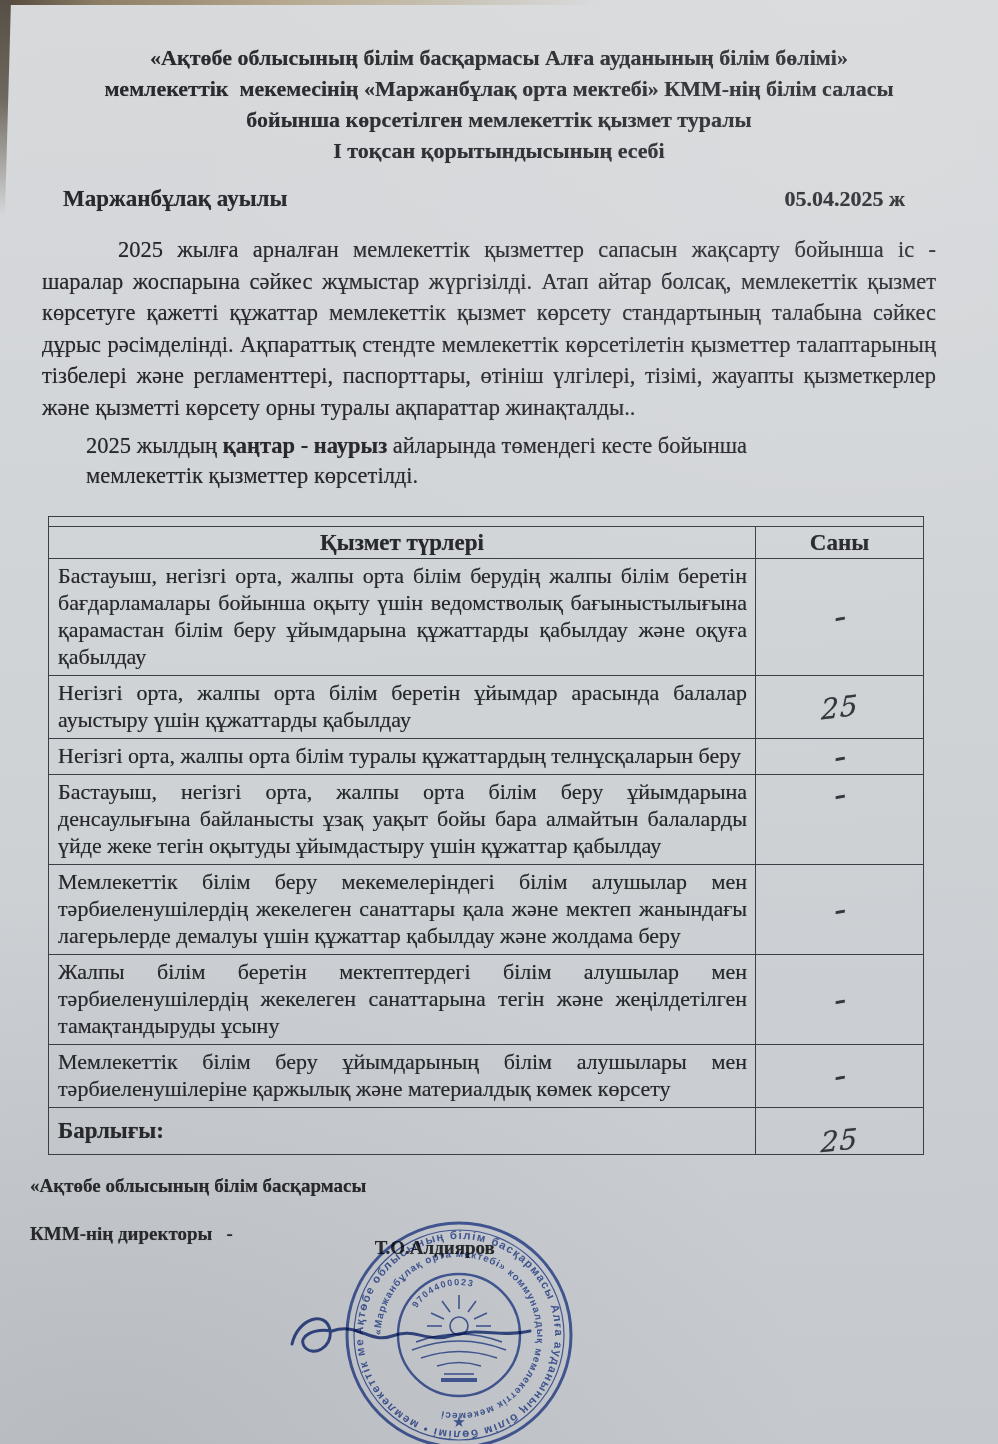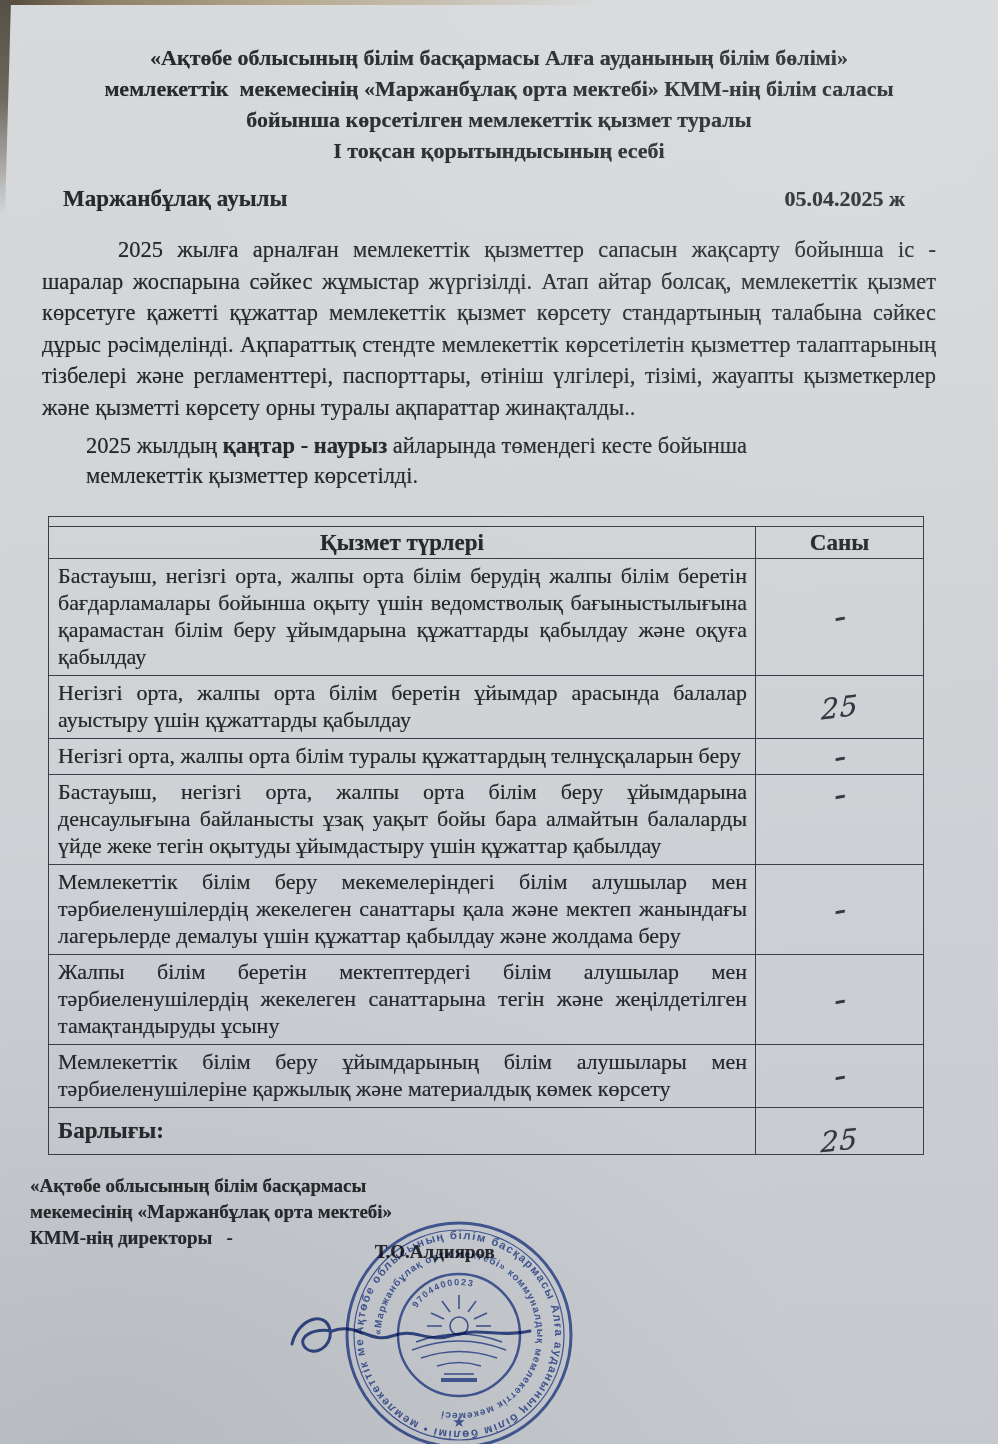--- a/index.html
+++ b/index.html
@@ -50,21 +50,21 @@
   td.c-service.total{font-weight:bold;font-size:23px;height:38px;vertical-align:middle;}
   td.c-count{text-align:center;}
   td.c-count.top{vertical-align:top;padding-top:6px;}
   .hand{font-family:"DejaVu Serif",serif;font-style:italic;color:#34373d;
     display:inline-block;font-size:28px;letter-spacing:1px;
     transform:rotate(-7deg) skewX(-8deg);}
   .hand.dash{font-size:23px;font-weight:bold;letter-spacing:-1px;transform:rotate(-9deg);}
   .hand.total-count{transform:rotate(-6deg) skewX(-8deg) translateY(9px);}
 
   .sigblock{margin:18px 0 0 30px;font-weight:bold;font-size:19px;line-height:26px;position:relative;z-index:1;}
-  .sig-last{display:flex;align-items:center;}
+  .sig-last{display:flex;align-items:center;margin-top:22px;}
   .sig-dash{margin-left:14px;}
   .sig-name{margin-left:142px;position:relative;top:14px;}
 
   .stamp-svg{position:absolute;left:338px;top:1214px;z-index:2;
     opacity:.88;mix-blend-mode:multiply;}
   .sign-svg{position:absolute;left:278px;top:1300px;z-index:3;mix-blend-mode:multiply;}
 </style>
 </head>
 <body>
 
@@ -134,21 +134,20 @@
         </tr>
         <tr>
           <td class="c-service total">Барлығы:</td>
           <td class="c-count"><span class="hand total-count">25</span></td>
         </tr>
       </tbody>
   </table>
 
   <div class="sigblock ink">
     <div>«Ақтөбе облысының білім басқармасы</div>
-    <div>мекемесінің «Маржанбұлақ орта мектебі»</div>
     <div class="sig-last">
       <span>КММ-нің директоры</span>
       <span class="sig-dash">-</span>
       <span class="sig-name">Т.О.Алдияров</span>
     </div>
   </div>
 
   <svg class="stamp-svg" width="242" height="230" viewBox="0 0 242 230">
     <g fill="none" stroke="#3c57a8">
       <circle cx="121" cy="121" r="112" stroke-width="3"></circle>

